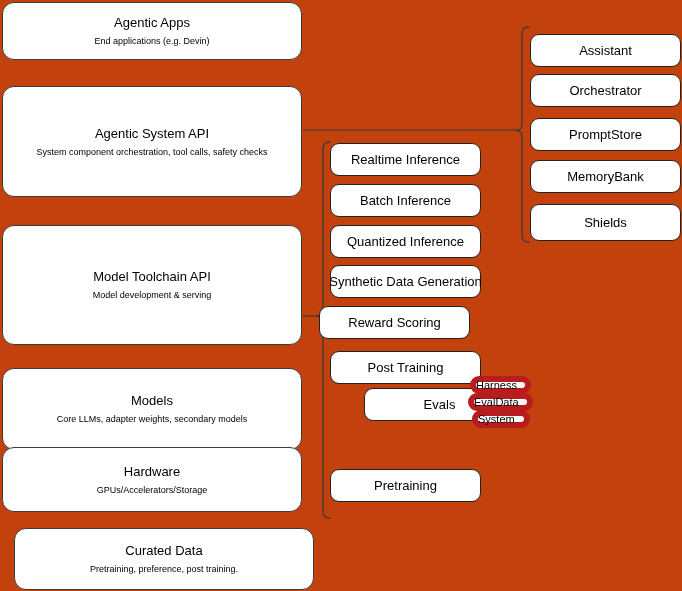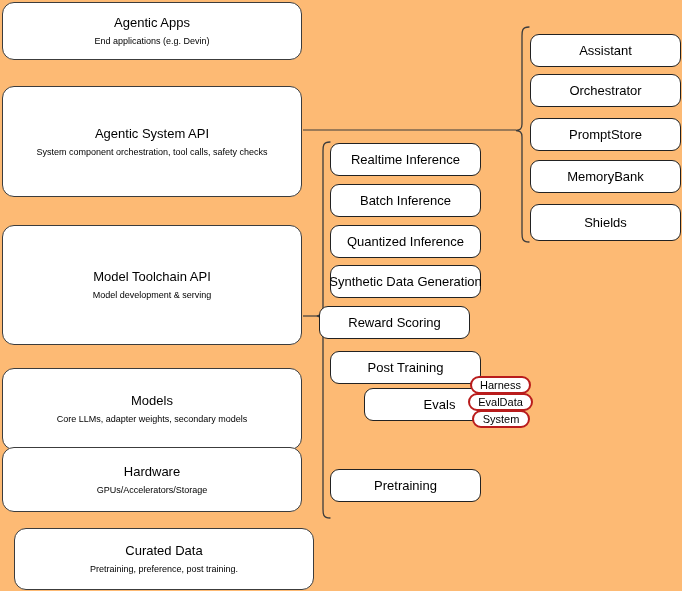--- a/index.html
+++ b/index.html
@@ -8,21 +8,21 @@
     background: #ffffff;
   }
   body {
     font-family: "Liberation Sans", sans-serif;
     color: #000000;
   }
   #canvas {
     position: relative;
     width: 682px;
     height: 591px;
-    background: #fdba74;
+    background: #c2410c;
     overflow: hidden;
   }
   .layer-box {
     position: absolute;
     box-sizing: border-box;
     border: 1px solid #3c3c3c;
     border-radius: 12px;
     background: #ffffff;
     display: flex;
     flex-direction: column;
@@ -52,26 +52,25 @@
     display: flex;
     align-items: center;
     justify-content: center;
     font-size: 13px;
     line-height: 14px;
     white-space: nowrap;
   }
   .tag-pill {
     position: absolute;
     box-sizing: border-box;
-    border: 2px solid #b91c1c;
+    border: 6px solid #b91c1c;
     border-radius: 999px;
     background: #ffffff;
     display: flex;
     align-items: center;
-    justify-content: center;
     font-size: 11px;
     line-height: 13px;
     white-space: nowrap;
     z-index: 5;
   }
   .svg-lines {
     position: absolute;
     left: 0;
     top: 0;
     width: 682px;

